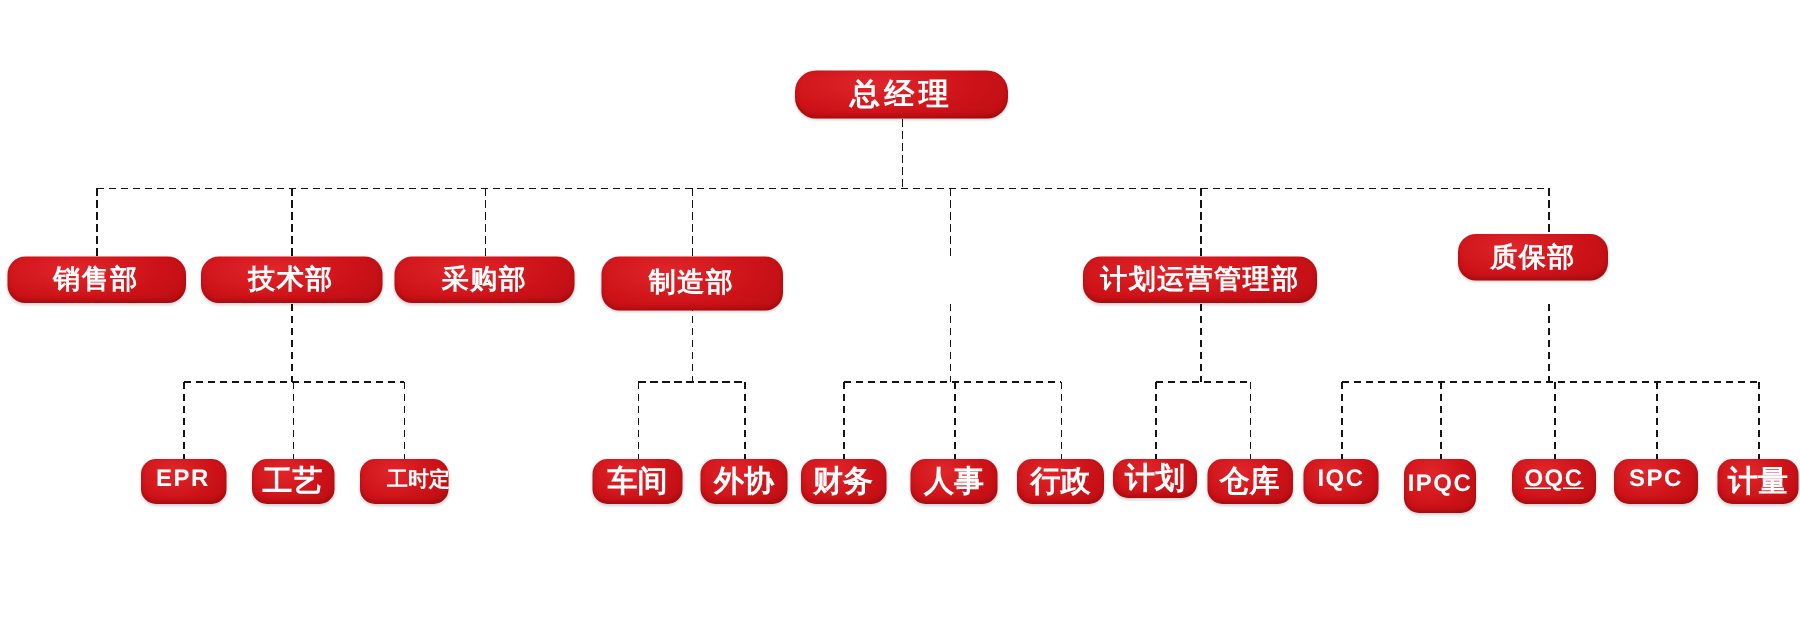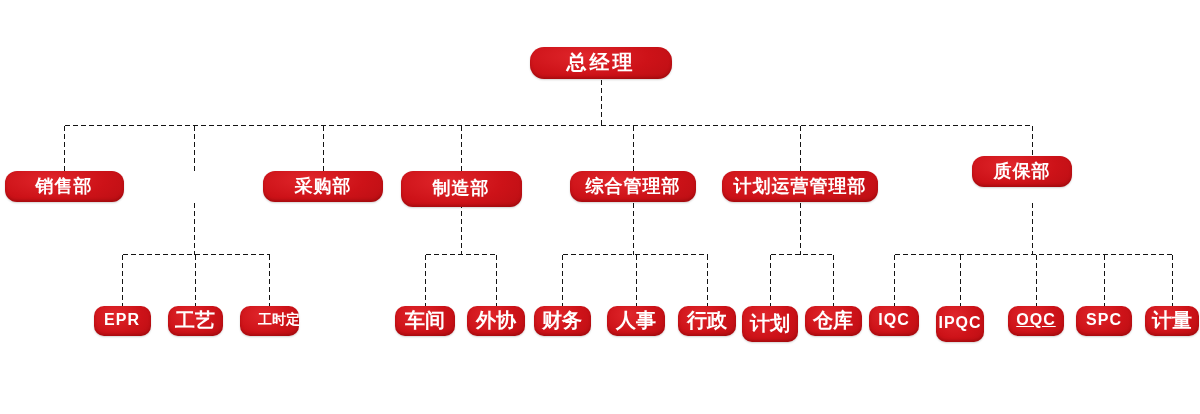--- a/index.html
+++ b/index.html
@@ -102,20 +102,23 @@
       <line x1="1036.5" y1="254.5" x2="1036.5" y2="306.5" stroke="#141414" stroke-width="1" stroke-dasharray="5 3" shape-rendering="crispEdges"></line>
       <line x1="1104.5" y1="254.5" x2="1104.5" y2="306.5" stroke="#141414" stroke-width="1" stroke-dasharray="5 3" shape-rendering="crispEdges"></line>
       <line x1="1172.5" y1="254.5" x2="1172.5" y2="306.5" stroke="#141414" stroke-width="1" stroke-dasharray="5 3" shape-rendering="crispEdges"></line>
     </svg>
 <div class="node lv1" style="left: 530px; top: 47px; width: 142px; height: 32px;">
       <span class="label">总经理</span>
     </div>
     <div class="node lv2" style="left: 4.5px; top: 171px; width: 119px; height: 31px;">
       <span class="label">销售部</span>
     </div>
+    <div class="node lv2" style="left: 133.5px; top: 171px; width: 121px; height: 31px;">
+      <span class="label">技术部</span>
+    </div>
     <div class="node lv3 latin" style="left: 93.5px; top: 306px; width: 57px; height: 30px;">
       <span class="label">EPR</span>
     </div>
     <div class="node lv3" style="left: 167.5px; top: 306px; width: 55px; height: 30px;">
       <span class="label">工艺</span>
     </div>
     <div class="node lv3 small" style="left: 239.5px; top: 306px; width: 59px; height: 30px; padding-left: 34px;">
       <span class="label">工时定额</span>
     </div>
     <div class="node lv2" style="left: 263px; top: 171px; width: 120px; height: 31px;">
@@ -123,36 +126,33 @@
     </div>
     <div class="node lv2" style="left: 400.5px; top: 171px; width: 121px; height: 36px;">
       <span class="label">制造部</span>
     </div>
     <div class="node lv3" style="left: 395px; top: 306px; width: 60px; height: 30px;">
       <span class="label">车间</span>
     </div>
     <div class="node lv3" style="left: 467px; top: 306px; width: 58px; height: 30px;">
       <span class="label">外协</span>
     </div>
-    <div class="node lv2" style="left: 570px; top: 171px; width: 126px; height: 31px;">
-      <span class="label">综合管理部</span>
-    </div>
     <div class="node lv3" style="left: 533.5px; top: 306px; width: 57px; height: 30px;">
       <span class="label">财务</span>
     </div>
     <div class="node lv3" style="left: 607px; top: 306px; width: 58px; height: 30px;">
       <span class="label">人事</span>
     </div>
     <div class="node lv3" style="left: 678px; top: 306px; width: 58px; height: 30px;">
       <span class="label">行政</span>
     </div>
     <div class="node lv2" style="left: 722px; top: 171px; width: 156px; height: 31px;">
       <span class="label">计划运营管理部</span>
     </div>
-    <div class="node lv3" style="left: 742px; top: 306px; width: 56px; height: 36px;">
+    <div class="node lv3" style="left: 742px; top: 306px; width: 56px; height: 26px;">
       <span class="label">计划</span>
     </div>
     <div class="node lv3" style="left: 804.5px; top: 306px; width: 57px; height: 30px;">
       <span class="label">仓库</span>
     </div>
     <div class="node lv2" style="left: 972px; top: 156px; width: 100px; height: 31px;">
       <span class="label">质保部</span>
     </div>
     <div class="node lv3 latin" style="left: 869px; top: 306px; width: 50px; height: 30px;">
       <span class="label">IQC</span>

